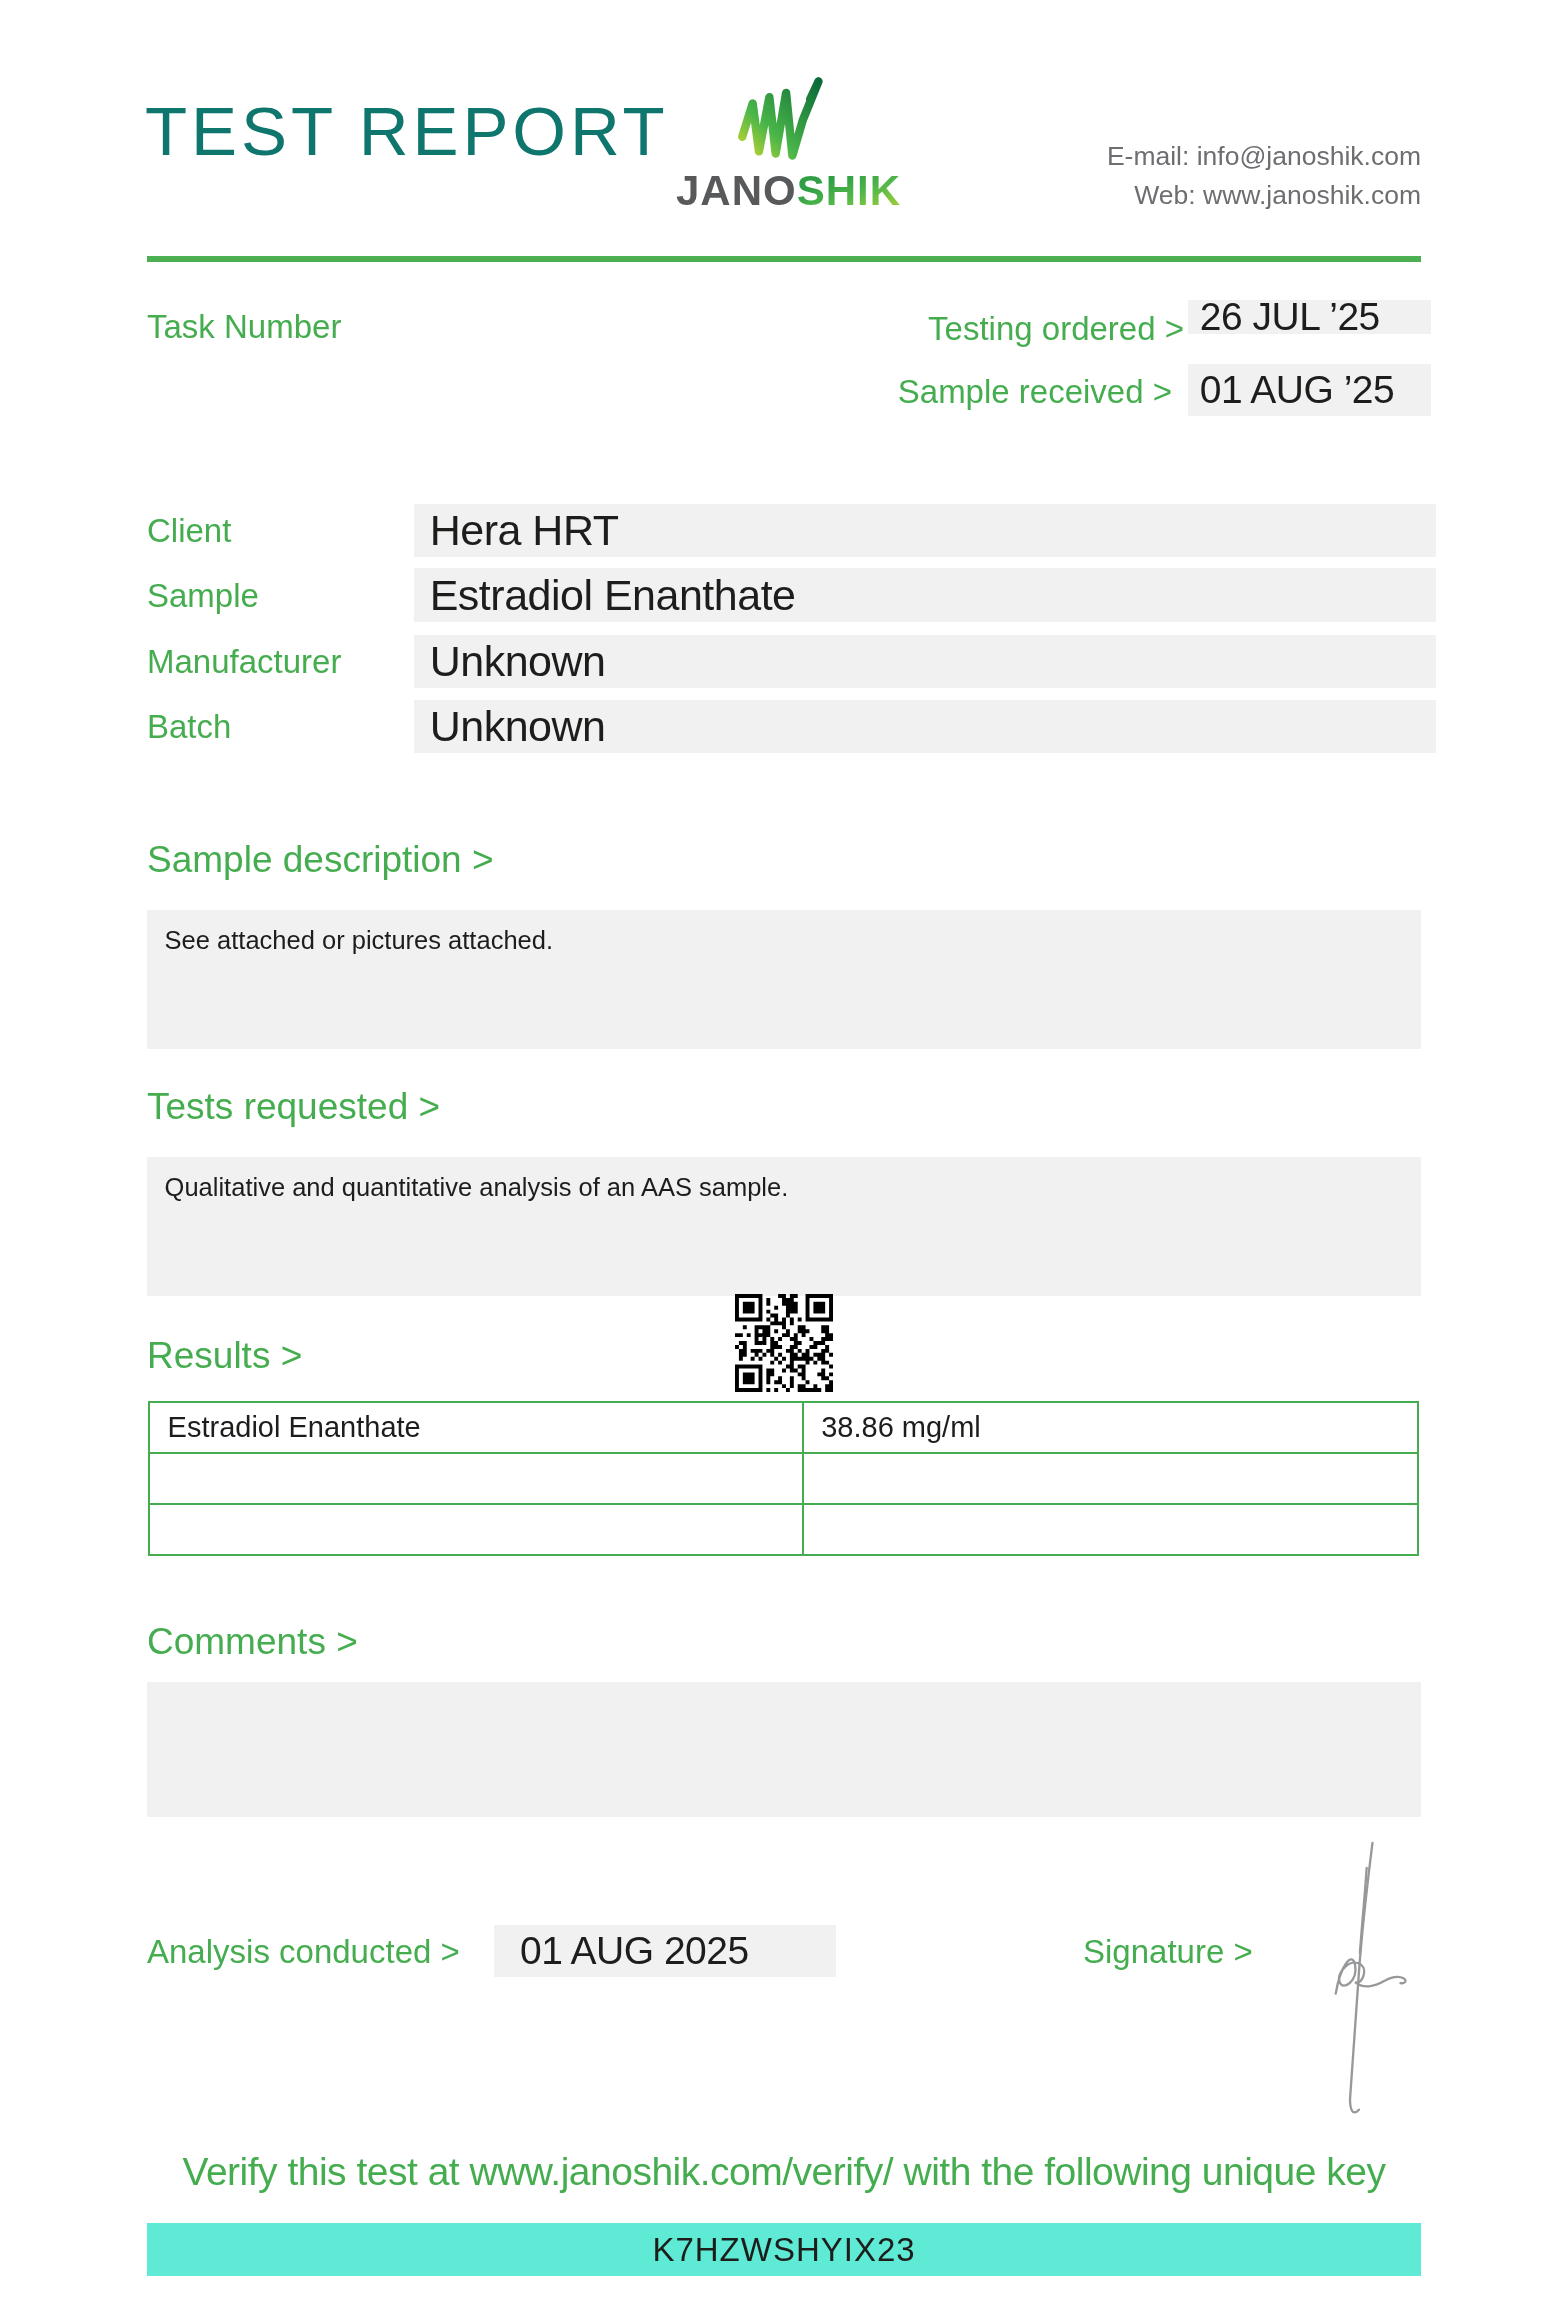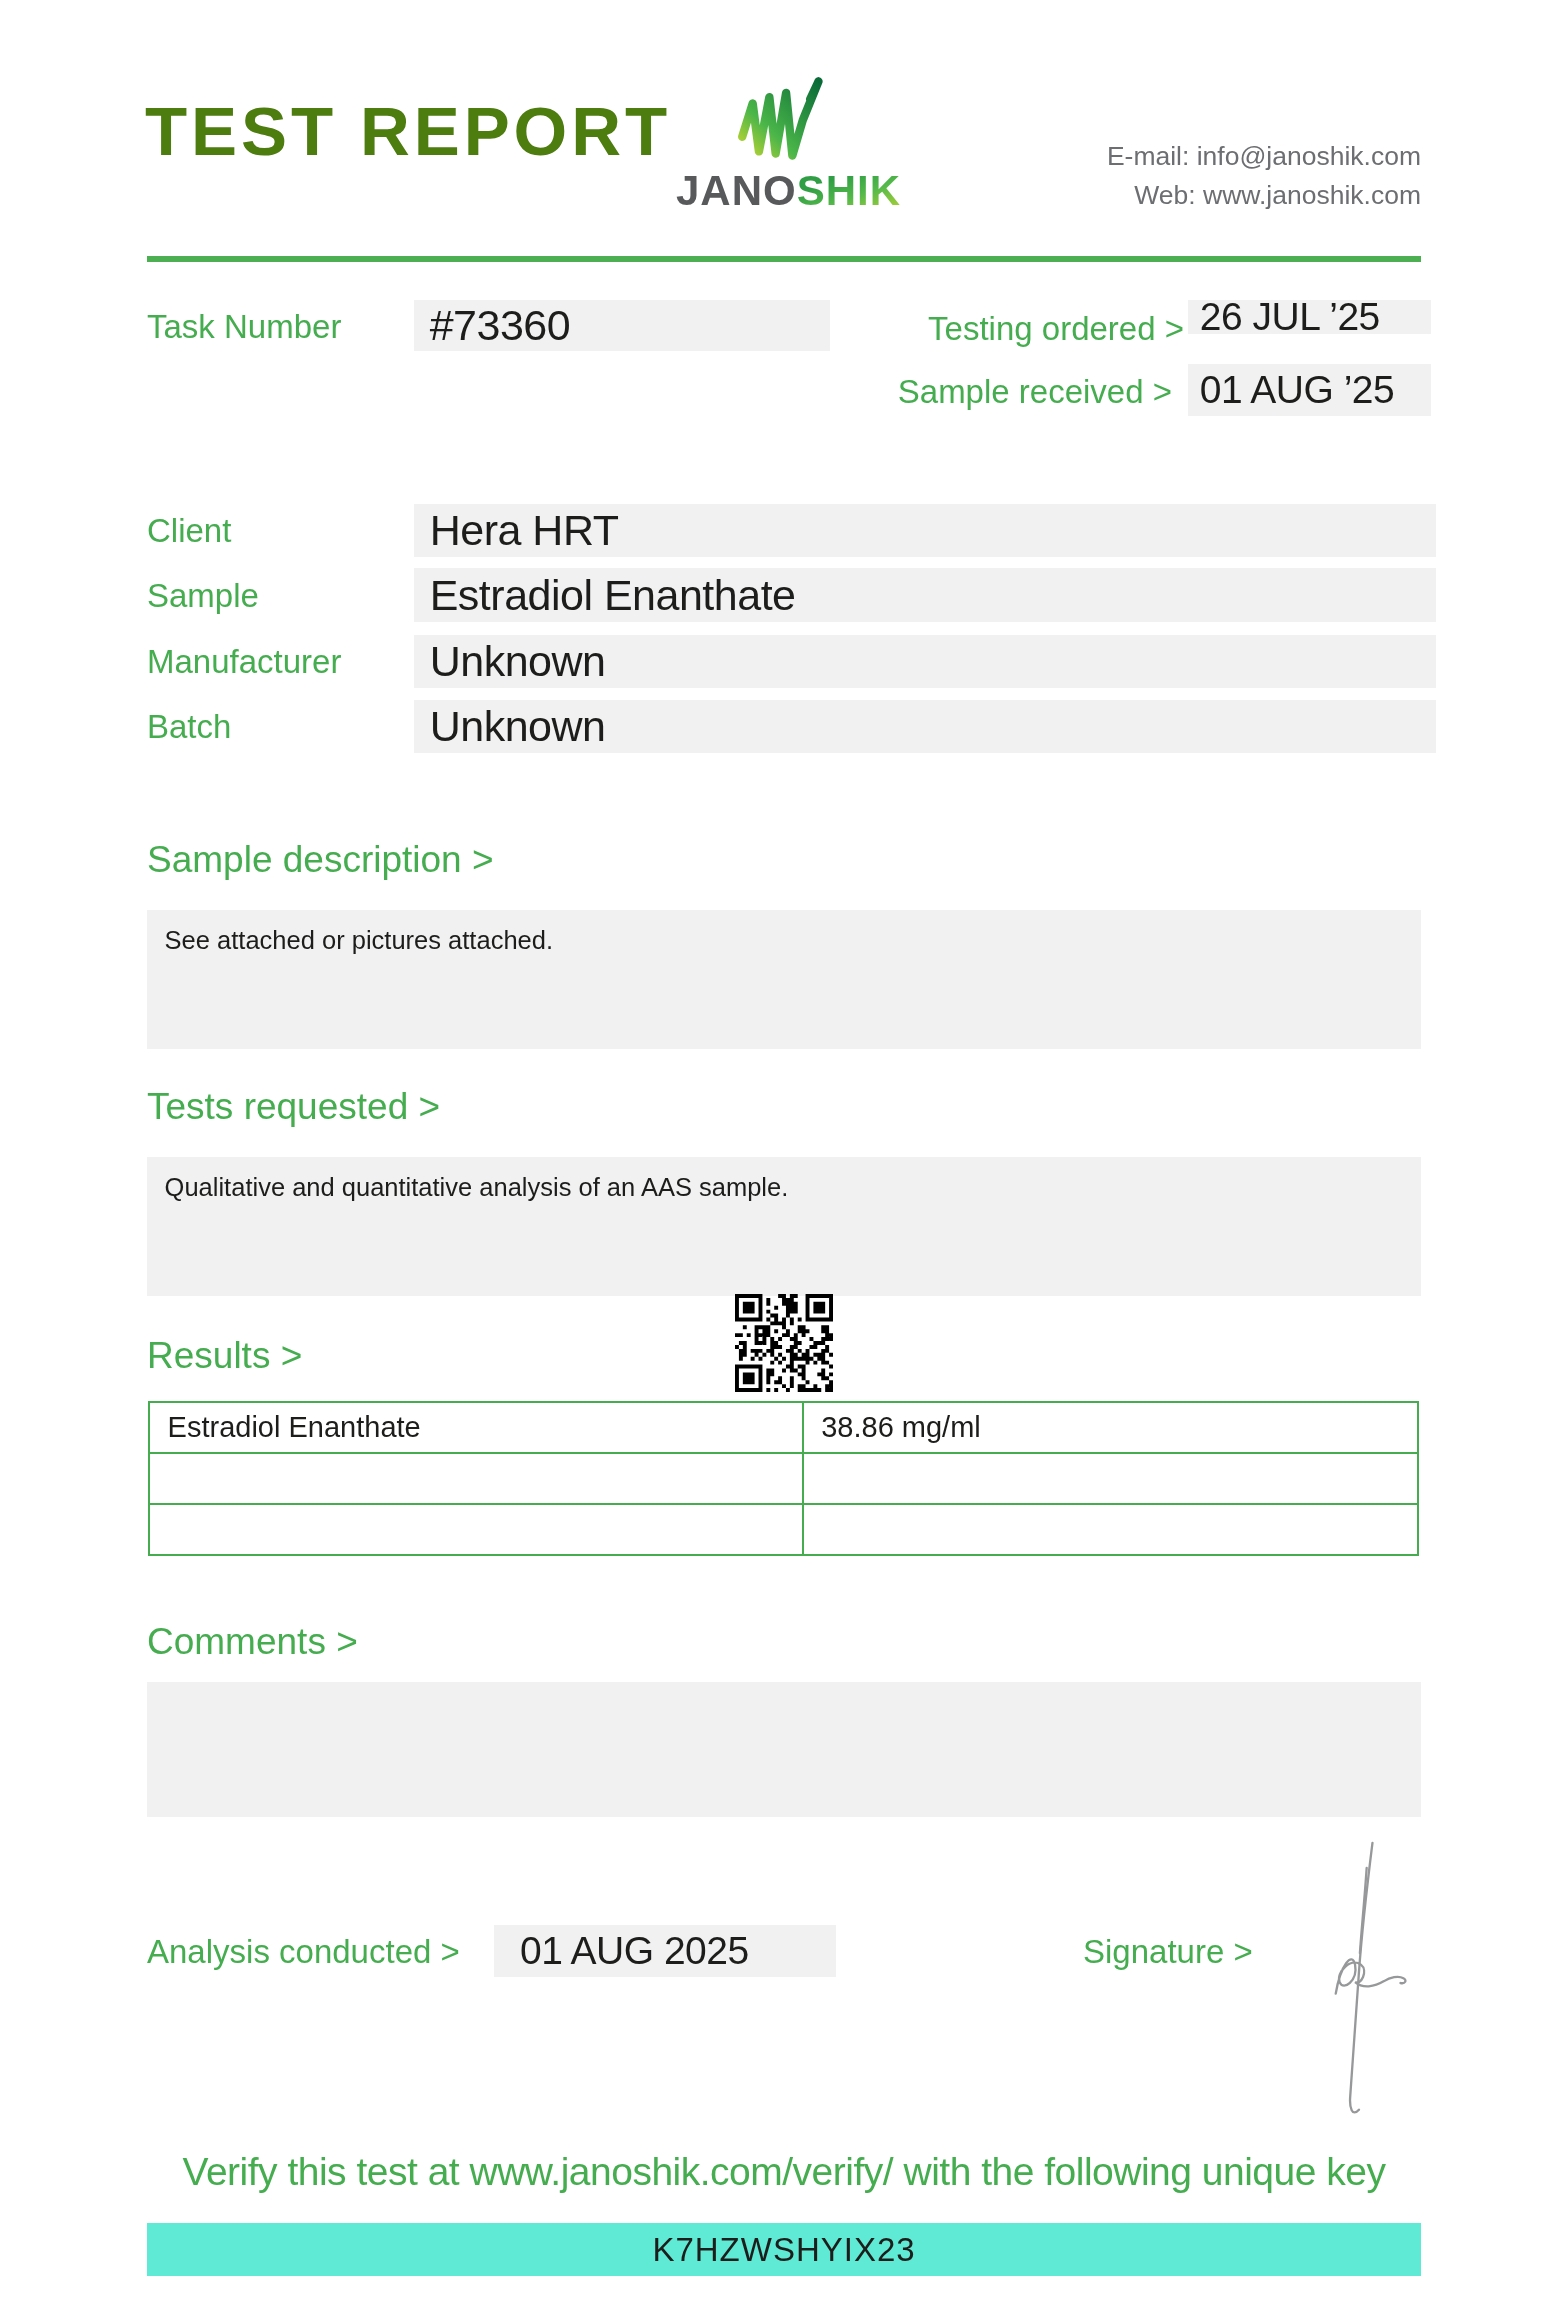--- a/index.html
+++ b/index.html
@@ -8,21 +8,21 @@
     width:1568px;height:2313px;
     background:#ffffff;
     font-family:"Liberation Sans", sans-serif;
     overflow:hidden;
   }
   .abs{position:absolute;}
   
   .title{
     left:145px;top:92px;
     font-size:69px;letter-spacing:3.9px;
-    color:#4d7c0f;font-weight:700;
+    color:#0f766e;font-weight:400;
     white-space:nowrap;
   }
   .logo-icon{left:737px;top:76px;width:94px;height:84px;}
   .wordmark{
     left:676px;top:167px;width:216px;
     text-align:center;font-size:42px;font-weight:700;letter-spacing:1px;
     white-space:nowrap;
   }
   .wm-left{color:#58595b;}
   .wm-right{
@@ -113,23 +113,20 @@
   </div>
 
   <div class="abs contact">
     <div>E-mail: info@janoshik.com</div>
     <div>Web: www.janoshik.com</div>
   </div>
 
   <div class="abs rule"></div>
 
   <div class="abs glabel task-label">Task Number</div>
-  <div class="abs vbox task-box">
-    <span class="vtext">#73360</span>
-  </div>
 
   <div class="abs glabel ordered-label">Testing ordered  &gt;</div>
   <div class="abs vbox ordered-box">
     <span class="dtext">26 JUL ’25</span>
   </div>
 
   <div class="abs glabel received-label">Sample received &gt;</div>
   <div class="abs vbox received-box">
     <span class="dtext">01 AUG ’25</span>
   </div>

